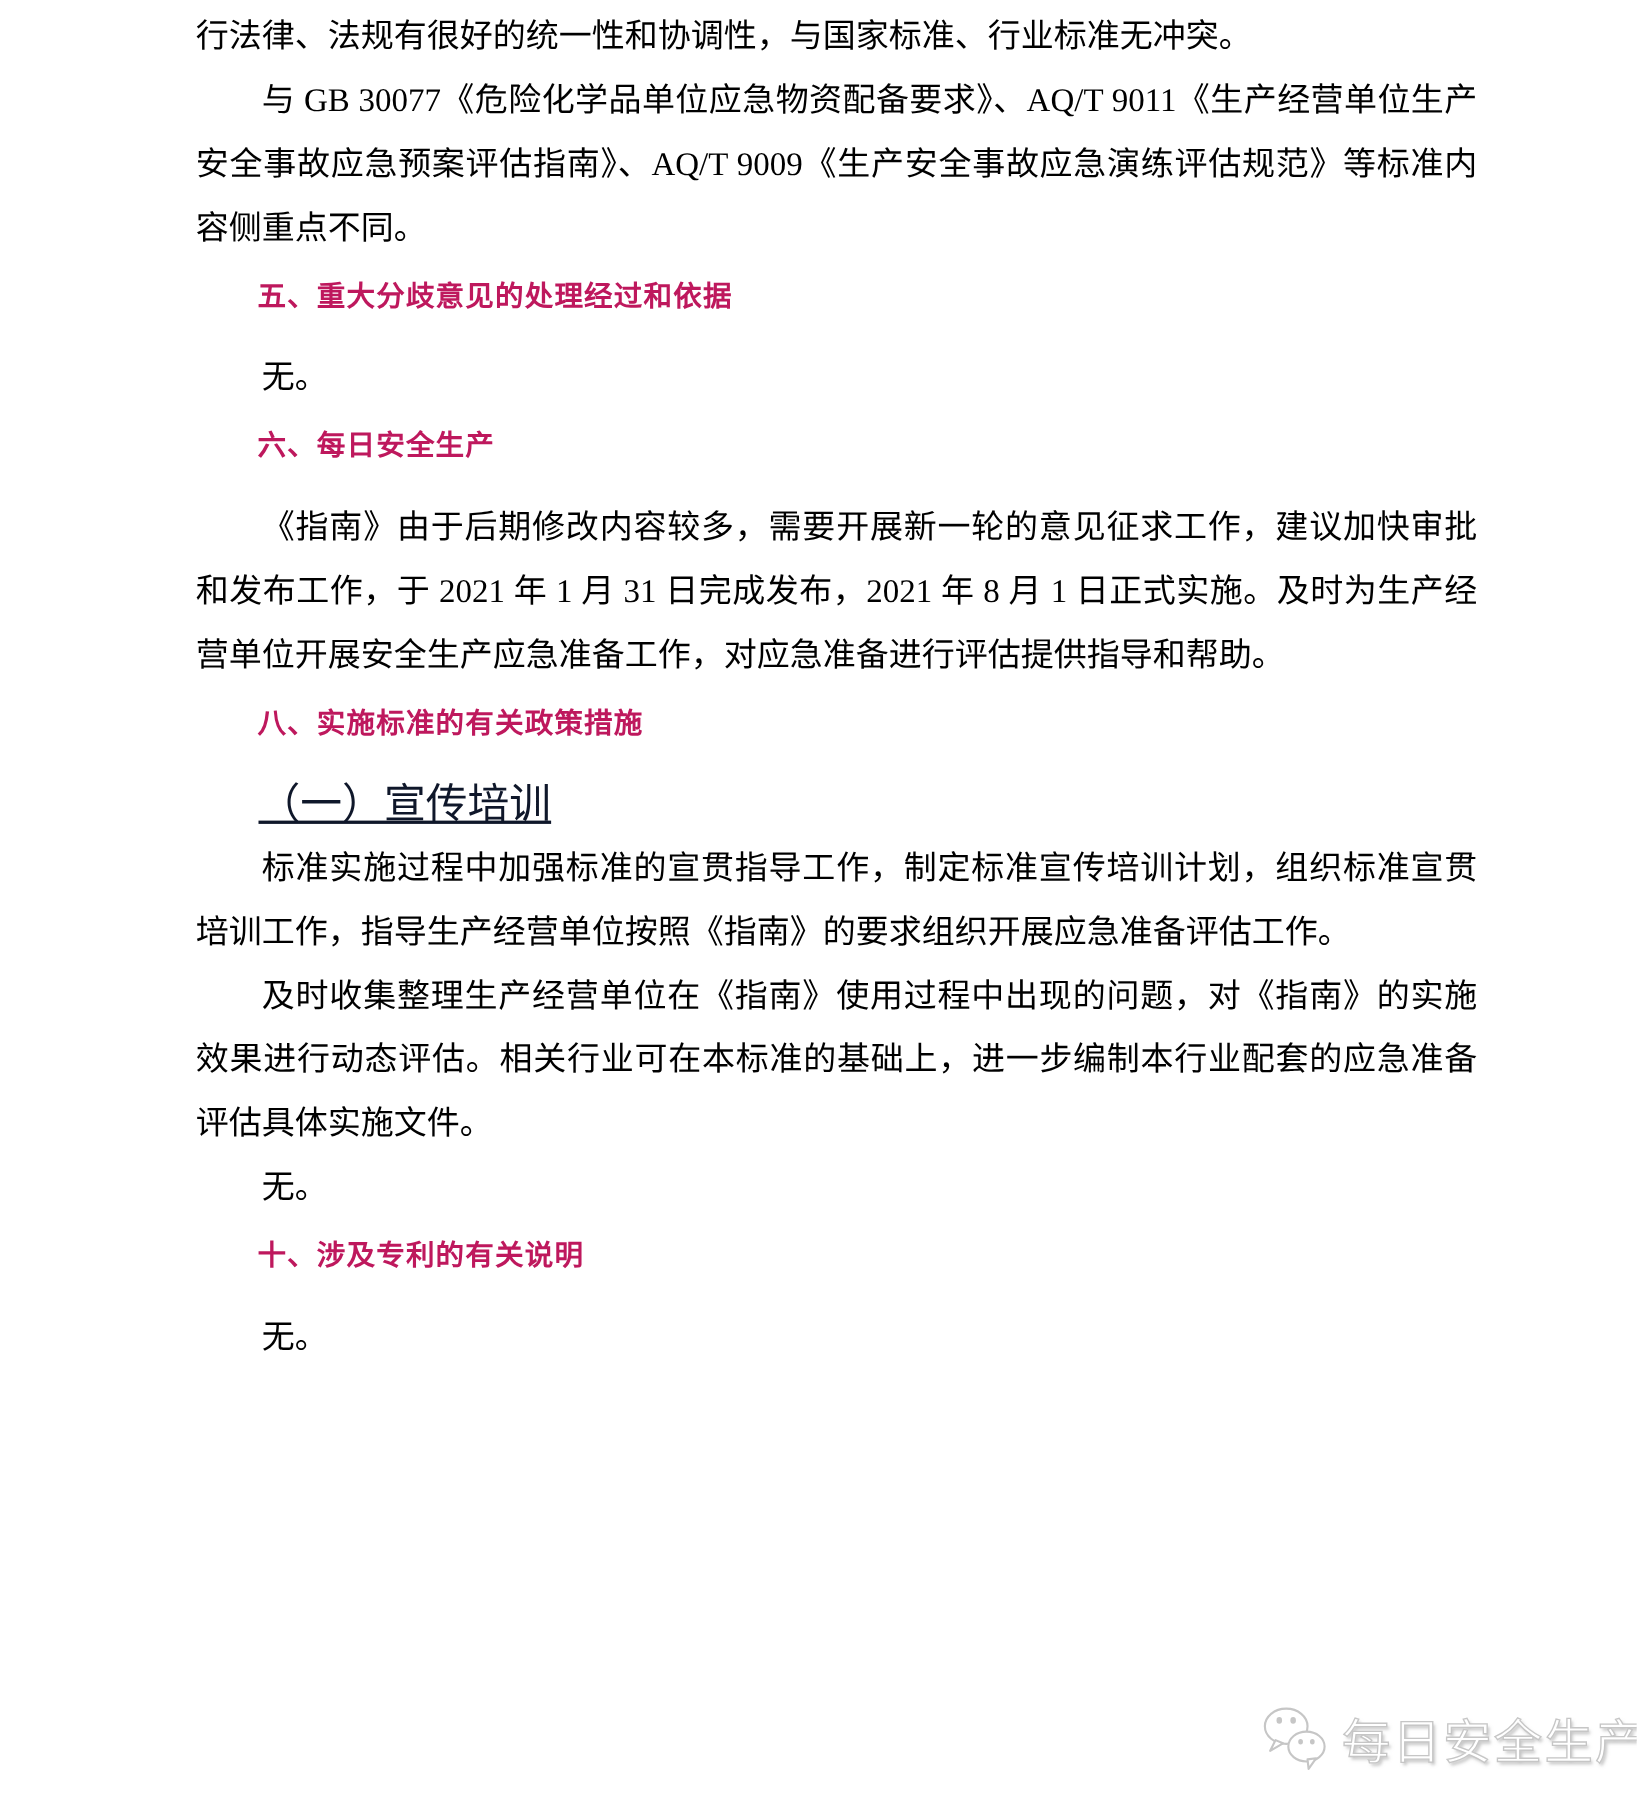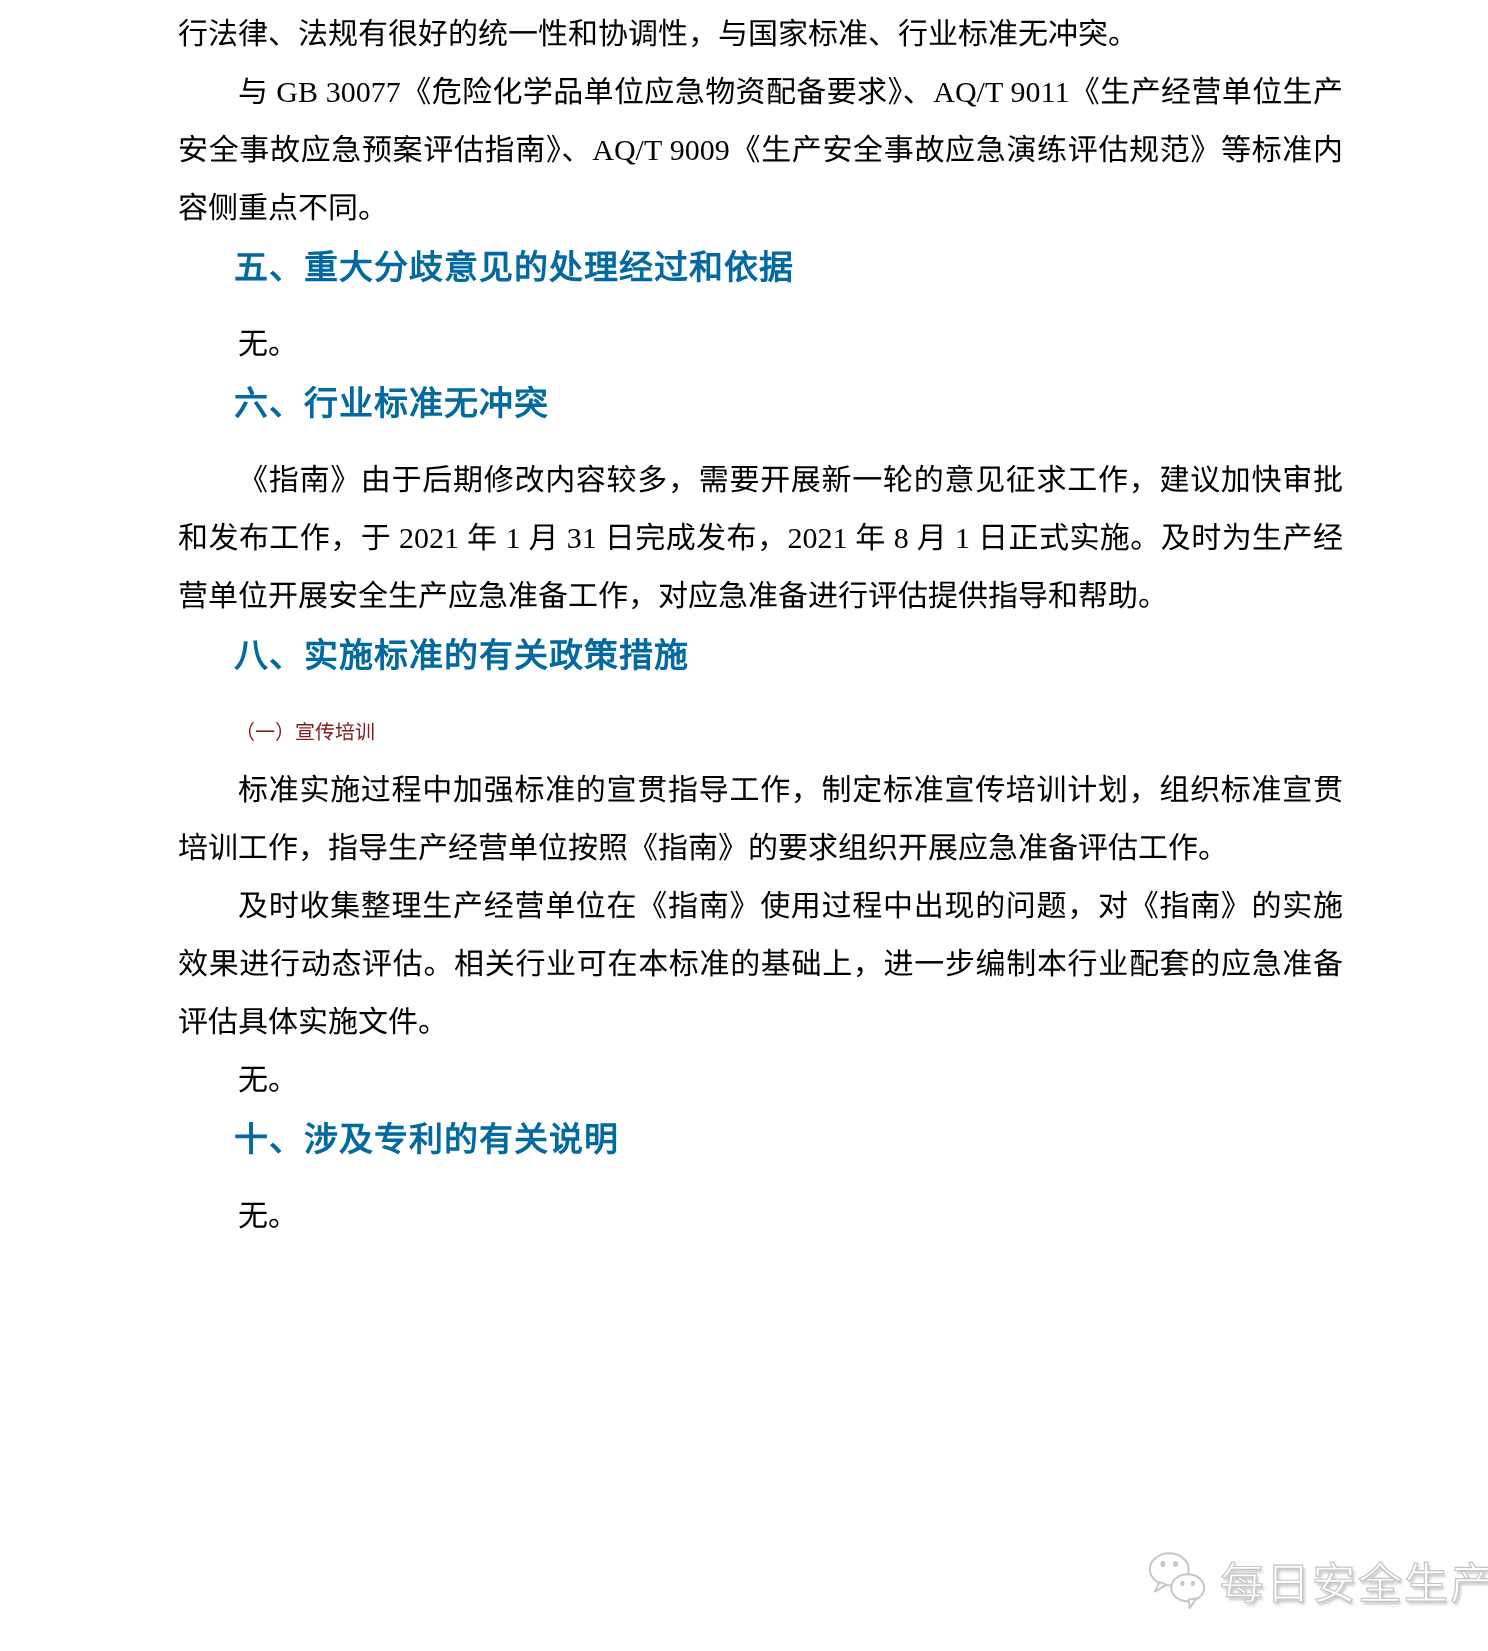--- a/index.html
+++ b/index.html
@@ -25,33 +25,34 @@
     line-height: 58px;
     text-align: justify;
     color: #000000;
   }
   p.body.indent {
     text-indent: 60px;
   }
   p.subheading {
     margin: 0;
     font-family: "Liberation Serif", serif;
-    font-size: 20px;
+    font-size: 38px;
     line-height: 58px;
     text-indent: 57px;
-    color: #7f1d1d;
+    color: #0f172a;
+    text-decoration: underline;
   }
   h2.heading {
     margin: 4px 0 16px 0;
-    font-family: Liberation Mono, monospace;
+    font-family: Liberation Serif, serif;
     font-weight: 700;
-    font-size: 34px;
+    font-size: 26px;
     line-height: 58px;
     text-indent: 56px;
-    color: #0369a1;
+    color: #be185d;
     letter-spacing: 1px;
   }
   .watermark {
     position: absolute;
     left: 1146px;
     top: 1548px;
     display: flex;
     align-items: center;
     gap: 10px;
     pointer-events: none;
@@ -74,21 +75,21 @@
 </head>
 <body>
 
 <div class="page">
 
   <div class="doc-content" id="doc-content">
       <p class="body">行法律、法规有很好的统一性和协调性，与国家标准、行业标准无冲突。</p>
       <p class="body indent">与 GB 30077《危险化学品单位应急物资配备要求》、AQ/T 9011《生产经营单位生产安全事故应急预案评估指南》、AQ/T 9009《生产安全事故应急演练评估规范》等标准内容侧重点不同。</p>
       <h2 class="heading">五、重大分歧意见的处理经过和依据</h2>
       <p class="body indent">无。</p>
-      <h2 class="heading">六、行业标准无冲突</h2>
+      <h2 class="heading">六、每日安全生产</h2>
       <p class="body indent">《指南》由于后期修改内容较多，需要开展新一轮的意见征求工作，建议加快审批和发布工作，于 2021 年 1 月 31 日完成发布，2021 年 8 月 1 日正式实施。及时为生产经营单位开展安全生产应急准备工作，对应急准备进行评估提供指导和帮助。</p>
       <h2 class="heading">八、实施标准的有关政策措施</h2>
       <p class="subheading">（一）宣传培训</p>
       <p class="body indent">标准实施过程中加强标准的宣贯指导工作，制定标准宣传培训计划，组织标准宣贯培训工作，指导生产经营单位按照《指南》的要求组织开展应急准备评估工作。</p>
       <p class="body indent">及时收集整理生产经营单位在《指南》使用过程中出现的问题，对《指南》的实施效果进行动态评估。相关行业可在本标准的基础上，进一步编制本行业配套的应急准备评估具体实施文件。</p>
       <p class="body indent">无。</p>
       <h2 class="heading">十、涉及专利的有关说明</h2>
       <p class="body indent">无。</p>
     </div>
 

